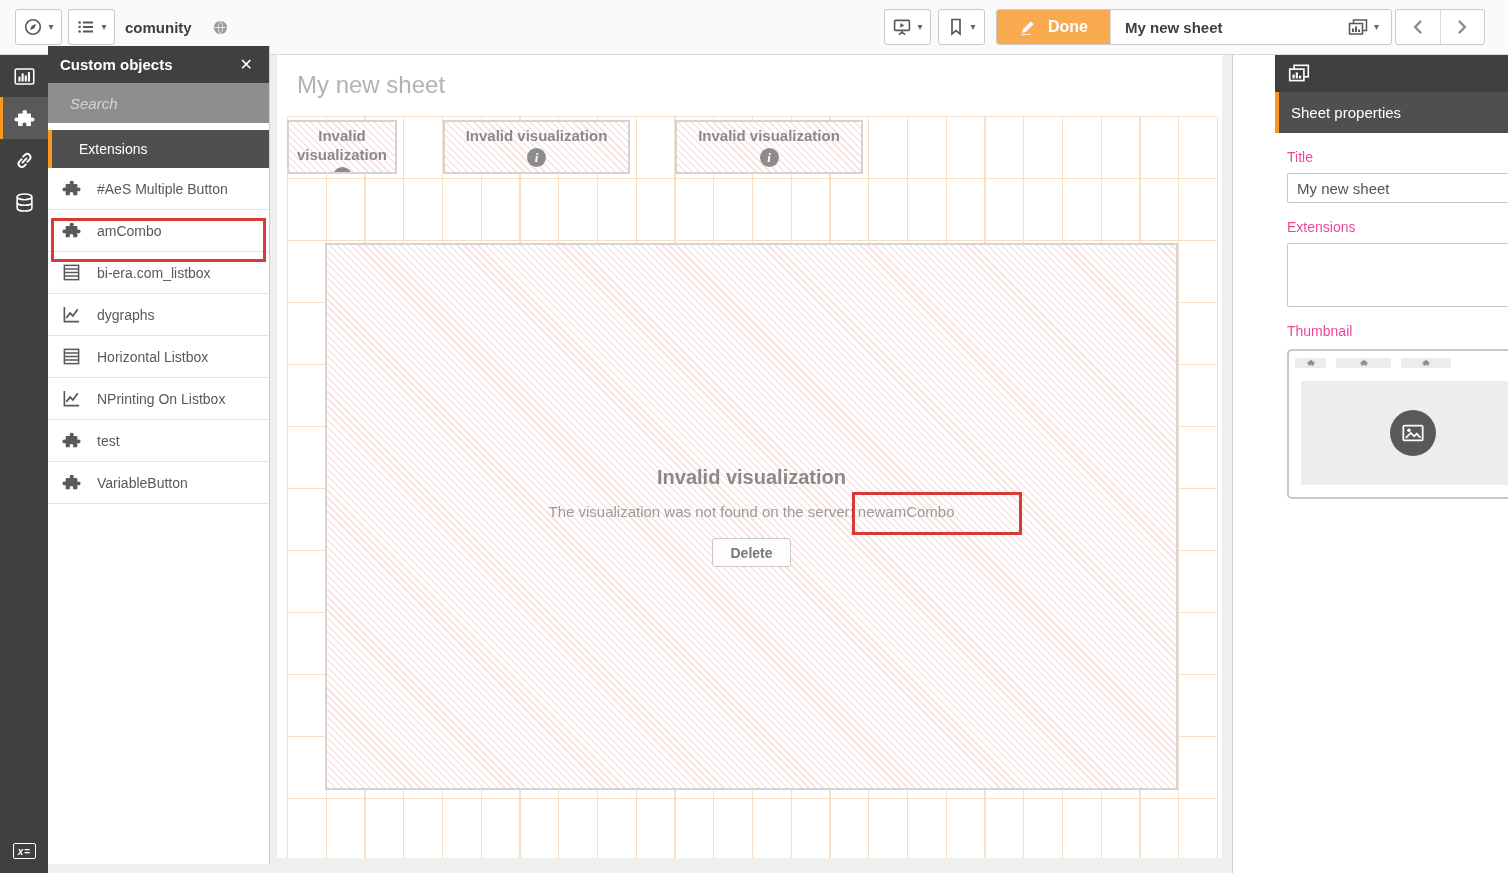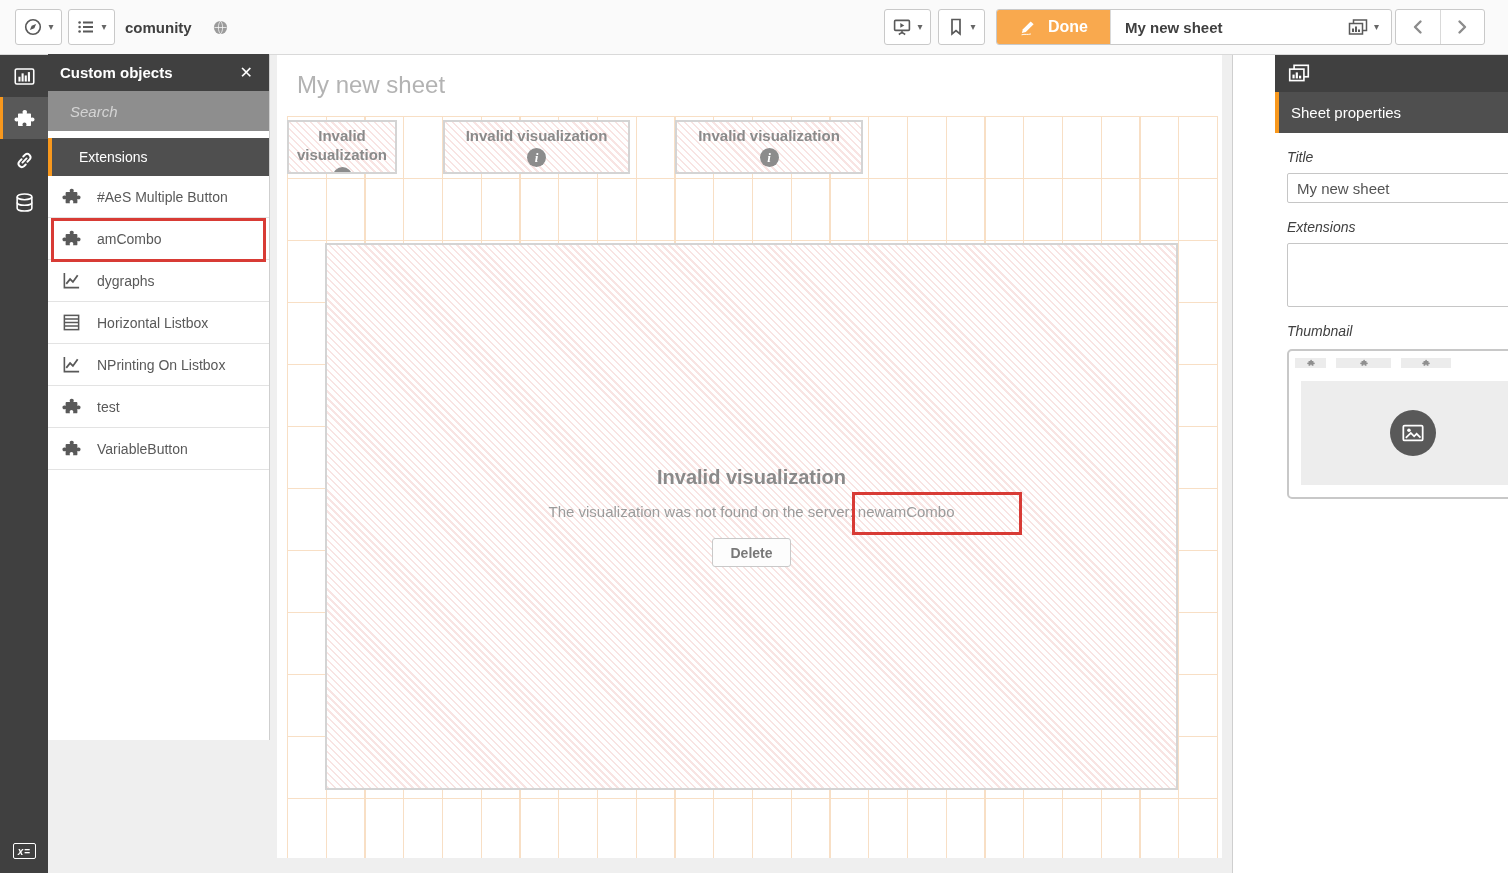--- a/index.html
+++ b/index.html
@@ -29,21 +29,21 @@
   
   #rail { position:absolute; left:0; top:55px; width:48px; height:818px; background:#404040; }
   .rail-item { width:48px; height:42px; display:flex; align-items:center; justify-content:center; cursor:pointer; }
   .rail-item.active { background:#595959; box-shadow:inset 3px 0 0 #f8981d; }
   #rail-bottom { position:absolute; left:0; bottom:0; width:48px; height:44px; display:flex; align-items:center; justify-content:center; cursor:pointer; }
   .var-box { border:1.5px solid #fff; border-radius:2px; width:23px; height:16px; display:flex; align-items:center; justify-content:center;
              color:#fff; font-size:10px; font-weight:bold; }
   .var-box i { font-style:italic; margin-right:1px; }
 
   
-  #assets { position:absolute; left:48px; top:54px; width:222px; height:686px; background:#fff; border-right:1px solid #cfcfcf; }
+  #assets { position:absolute; left:48px; top:46px; width:222px; height:818px; background:#fff; border-right:1px solid #cfcfcf; }
   #assets-header { height:37px; background:#404040; display:flex; align-items:center; padding:0 12px; }
   #assets-header .title { color:#fff; font-weight:bold; font-size:15px; flex:1; }
   #assets-close { color:#fff; font-size:16px; cursor:pointer; padding:2px 4px; }
   #assets-search { height:40px; background:#8e8e8e; display:flex; align-items:center; gap:10px; padding:1px 12px; }
   #assets-search input { flex:1; background:transparent; border:none; outline:none; font-style:italic; font-size:15px; color:#f0f0f0; }
   #assets-search input::placeholder { color:#d4d4d4; }
   #ext-section { margin-top:7px; height:38px; background:#4f4f4f; border-left:4px solid #f8981d; display:flex; align-items:center;
                  padding-left:27px; color:#fff; font-size:14px; cursor:pointer; }
   .ext-row { height:42px; display:flex; align-items:center; gap:16px; padding-left:14px; border-bottom:1px solid #e3e3e3;
              color:#595959; font-size:14px; cursor:pointer; background:#fff; }
@@ -71,21 +71,21 @@
   #tile-main .t-title { font-weight:bold; font-size:20px; color:#8a8a8a; }
   #tile-main .t-msg { font-size:15px; color:#9b9b9b; margin-top:14px; }
   #delete-btn { margin-top:18px; height:29px; padding:0 17px; background:#fdfdfd; border:1px solid #c9c9c9; border-radius:3px;
                 font-weight:bold; font-size:14px; color:#787878; cursor:pointer; font-family:"Liberation Sans", sans-serif; }
 
   
   #props { position:absolute; left:1232px; top:55px; width:276px; height:818px; background:#fff; border-left:1px solid #cfcfcf;padding-left:42px; }
   #props-header { height:37px; background:#404040; display:flex; align-items:center; padding-left:12px; }
   #props-title-bar { height:41px; background:#4f4f4f; border-left:4px solid #f8981d; display:flex; align-items:center;
                      padding-left:12px; color:#fff; font-size:15px; }
-  .prop-label { margin:16px 0 8px 12px; font-size:14px; color:#404040;font-style:italic; }
+  .prop-label { margin:16px 0 8px 12px; font-size:14px; color:#ec4899; }
   .prop-input { display:block; margin-left:12px; width:252px; height:30px; border:1px solid #c6c6c6; border-radius:2px;
                 padding:0 9px; font-size:15px; color:#545454; font-family:"Liberation Sans", sans-serif; outline:none; background:#fff; }
   .prop-textarea { display:block; margin-left:12px; width:252px; height:64px; border:1px solid #c6c6c6; border-radius:2px;
                    padding:6px 9px; font-size:14px; color:#545454; font-family:"Liberation Sans", sans-serif; outline:none;
                    resize:none; position:relative; background:#fff; }
   #desc-wrap { position:relative; width:264px; }
   #desc-handle { position:absolute; right:2px; bottom:3px; width:9px; height:9px;
                  background:repeating-linear-gradient(315deg, transparent 0 2px, #b5b5b5 2px 3px);
                  clip-path:polygon(100% 0, 100% 100%, 0 100%); }
   #thumb-box { margin:10px 0 0 12px; width:252px; height:150px; border:2px solid #c8c8c8; border-radius:5px; background:#fff;
@@ -237,20 +237,27 @@
       <svg width="19" height="19" viewBox="0 0 21 21">
           <path fill="#595959" d="M10.5 2c-1.1 0-2 .9-2 2 0 .4.1.8.3 1.1.1.2 0 .4-.2.4H5c-.6 0-1 .4-1 1v3.1c0 .2-.2.3-.4.2-.3-.2-.7-.3-1.1-.3-1.1 0-2 .9-2 2s.9 2 2 2c.4 0 .8-.1 1.1-.3.2-.1.4 0 .4.2V17c0 .6.4 1 1 1h3.6c.2 0 .3-.2.2-.4-.2-.3-.3-.7-.3-1.1 0-1.1.9-2 2-2s2 .9 2 2c0 .4-.1.8-.3 1.1-.1.2 0 .4.2.4H16c.6 0 1-.4 1-1v-3.6c0-.2.2-.3.4-.2.3.2.7.3 1.1.3 1.1 0 2-.9 2-2s-.9-2-2-2c-.4 0-.8.1-1.1.3-.2.1-.4 0-.4-.2V6.5c0-.6-.4-1-1-1h-3.1c-.2 0-.3-.2-.2-.4.2-.3.3-.7.3-1.1 0-1.1-.9-2-2-2z"></path>
         </svg>
       <span>#AeS Multiple Button</span>
     </div>
     <div class="ext-row">
       <svg width="19" height="19" viewBox="0 0 21 21">
           <path fill="#595959" d="M10.5 2c-1.1 0-2 .9-2 2 0 .4.1.8.3 1.1.1.2 0 .4-.2.4H5c-.6 0-1 .4-1 1v3.1c0 .2-.2.3-.4.2-.3-.2-.7-.3-1.1-.3-1.1 0-2 .9-2 2s.9 2 2 2c.4 0 .8-.1 1.1-.3.2-.1.4 0 .4.2V17c0 .6.4 1 1 1h3.6c.2 0 .3-.2.2-.4-.2-.3-.3-.7-.3-1.1 0-1.1.9-2 2-2s2 .9 2 2c0 .4-.1.8-.3 1.1-.1.2 0 .4.2.4H16c.6 0 1-.4 1-1v-3.6c0-.2.2-.3.4-.2.3.2.7.3 1.1.3 1.1 0 2-.9 2-2s-.9-2-2-2c-.4 0-.8.1-1.1.3-.2.1-.4 0-.4-.2V6.5c0-.6-.4-1-1-1h-3.1c-.2 0-.3-.2-.2-.4.2-.3.3-.7.3-1.1 0-1.1-.9-2-2-2z"></path>
         </svg>
       <span>amCombo</span>
+    </div>
+    <div class="ext-row">
+      <svg width="19" height="19" viewBox="0 0 20 20">
+        <rect x="2.5" y="2.5" width="15" height="15" fill="none" stroke="#595959" stroke-width="1.6"></rect>
+        <path d="M2.5 6.3 H17.5 M2.5 10 H17.5 M2.5 13.7 H17.5" stroke="#595959" stroke-width="1.6"></path>
+      </svg>
+      <span>bi-era.com_listbox</span>
     </div>
     <div class="ext-row">
       <svg width="19" height="19" viewBox="0 0 20 20">
         <path d="M2.5 2 V17.5 H18" fill="none" stroke="#595959" stroke-width="1.7"></path>
         <polyline points="4.5,13.5 8.5,8.5 11.5,11.5 16.5,4.5" fill="none" stroke="#595959" stroke-width="1.9"></polyline>
       </svg>
       <span>dygraphs</span>
     </div>
     <div class="ext-row">
       <svg width="19" height="19" viewBox="0 0 20 20">

